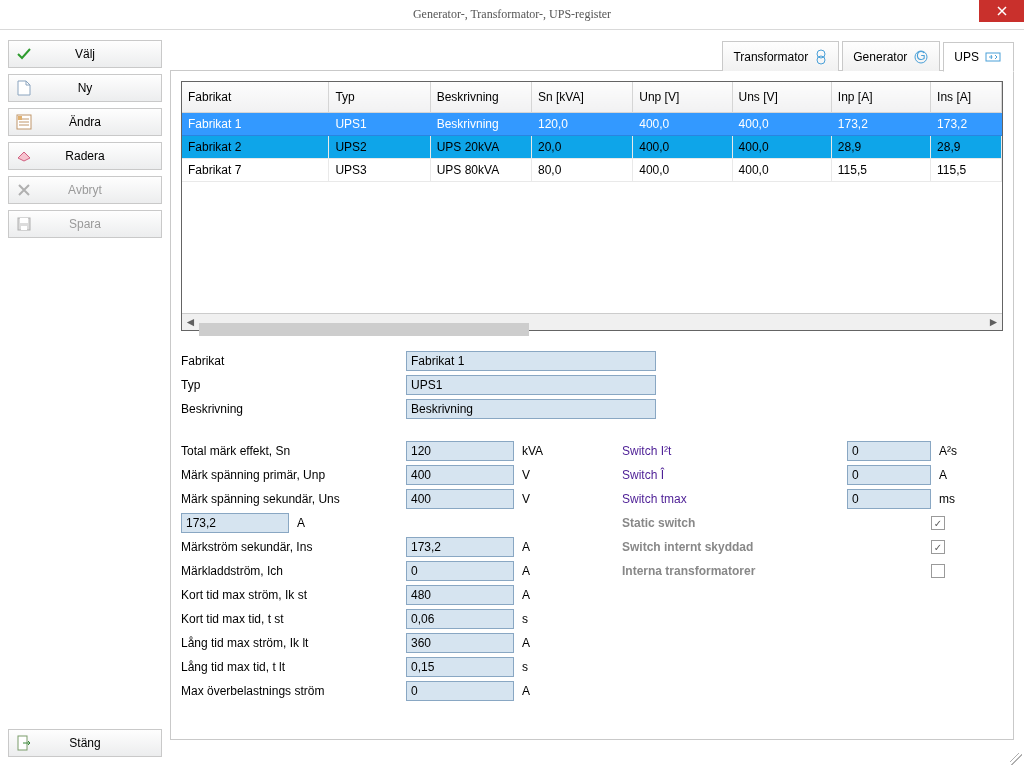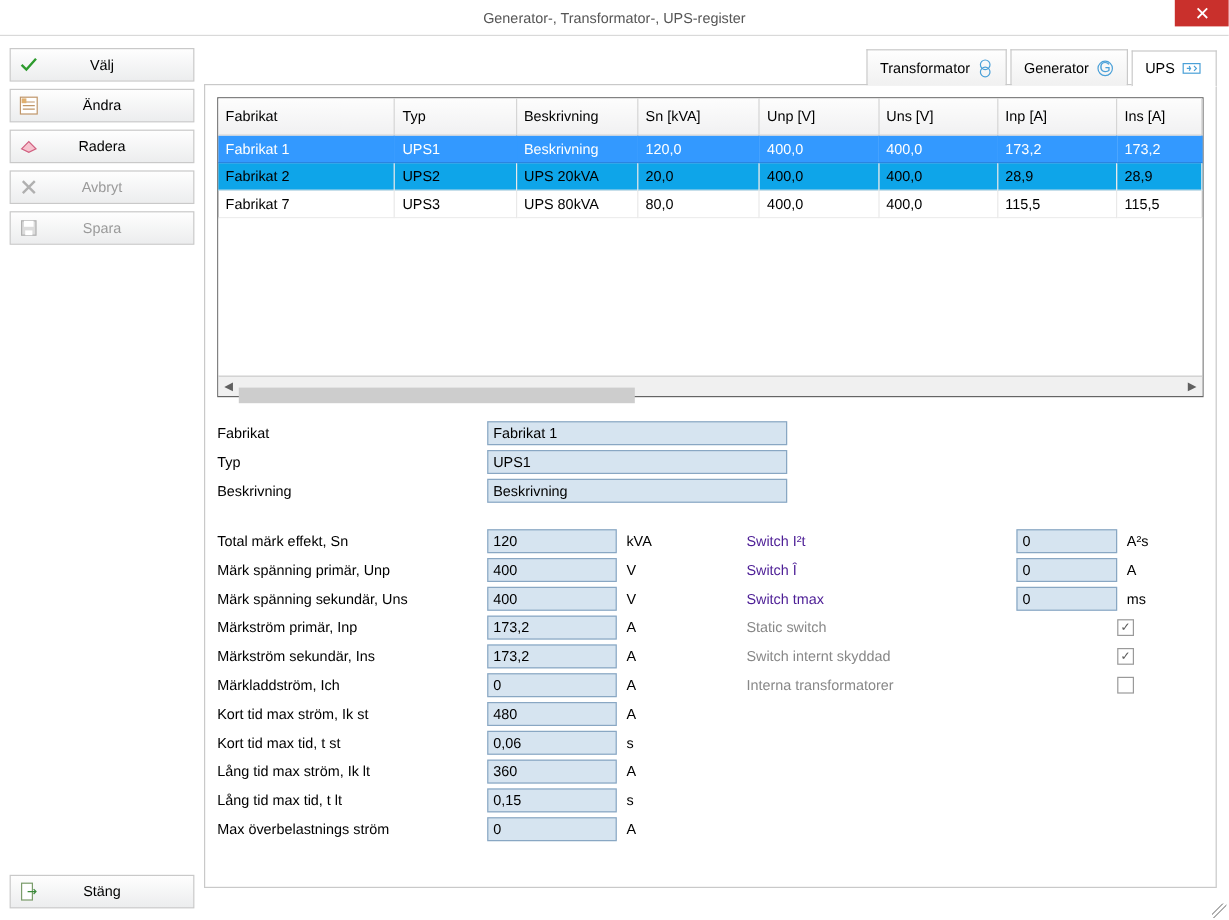--- a/index.html
+++ b/index.html
@@ -1,20 +1,20 @@
 <!DOCTYPE html>
 <html><head>
 <meta charset="utf-8">
 <style>
   * { box-sizing: border-box; font-family: "Segoe UI", Tahoma, sans-serif; font-size: 12px; }
   body { margin: 0; background: #fff; width: 1024px; height: 767px; overflow: hidden; }
 
   
   .titlebar { height: 30px; background: #fff; border-bottom: 1px solid #d9d9d9; position: relative; display: flex; align-items: center; justify-content: center; }
-  .titlebar .title { color: #555; font-size: 12px; }
+  .titlebar .title { color: #555; font-size: 12px; font-family: Liberation Serif, serif; }
   .close-btn { position: absolute; right: 0; top: 0; width: 45px; height: 22px; background: #c9302c; color: #fff; display: flex; align-items: center; justify-content: center; font-size: 11px; cursor: pointer; }
 
   .app { display: flex; height: 737px; }
   .sidebar { width: 170px; padding: 10px 8px; display: flex; flex-direction: column; gap: 6px; }
   .side-btn { height: 28px; border: 1px solid #c9c9c9; background: linear-gradient(#fefefe,#ecedee); display: flex; align-items: center; cursor: pointer; }
   .side-btn.disabled { color: #9a9a9a; cursor: default; }
   .side-btn .ico { width: 30px; display: flex; align-items: center; justify-content: center; }
   .side-btn .txt { flex: 1; text-align: center; padding-right: 30px; }
 
   .sidebar .spacer { flex: 1; }
@@ -48,21 +48,21 @@
   .row .inp { width: 250px; height: 20px; border: 1px solid #89a7c3; background: #d6e4f0; padding: 0 4px; display:flex; align-items:center; }
   .row .inp.narrow { width: 108px; }
   .row .unit { margin-left: 8px; width: 40px; }
 
   .section-gap { height: 18px; }
 
   .two-col { display: flex; gap: 60px; }
   .col { }
   .col .row .lab { width: 225px; }
   .col2 .row .lab2 { width: 225px; color:#4c1d95;}
-  .col2 .row .lab2.dim { color:#888;}
+  .col2 .row .lab2.dim { color:#888;font-weight:bold;}
   .col2 .row .ck { width:14px; height:14px; border:1px solid #9a9a9a; background:#fff; display:flex; align-items:center; justify-content:center; font-size:10px; color:#5a5a5a;}
   .col2 .row { height:24px; display:flex; align-items:center;}
   .col2 .row .inp.narrow { width:84px; }
   .col2 .row .unit2 { margin-left:8px; width:40px;}
 
   .resize-grip { position:absolute; right:2px; bottom:2px; width:12px; height:12px; background:
     linear-gradient(135deg, transparent 0 6px, #b0b0b0 6px 7px, transparent 7px 9px, #b0b0b0 9px 10px, transparent 10px 12px);
   }
 
   svg { display:block; }
@@ -81,20 +81,29 @@
 
 <div class="app">
   <div class="sidebar">
     <div class="side-btn">
       <span class="ico">
           <svg width="16" height="16" viewBox="0 0 16 16">
             <path d="M2 8 L6 12 L14 3" stroke="#2e9b2e" stroke-width="2" fill="none"></path>
           </svg>
         </span>
       <span class="txt">Välj</span>
+    </div>
+    <div class="side-btn">
+      <span class="ico">
+          <svg width="14" height="16" viewBox="0 0 14 16">
+            <path d="M1 1 h8 l4 4 v10 h-12 z" fill="#fff" stroke="#8aa4bf"></path>
+            <path d="M9 1 v4 h4" fill="none" stroke="#8aa4bf"></path>
+          </svg>
+        </span>
+      <span class="txt">Ny</span>
     </div>
     <div class="side-btn">
       <span class="ico">
           <svg width="16" height="16" viewBox="0 0 16 16">
             <rect x="1" y="1" width="14" height="14" fill="#fff" stroke="#c0966a"></rect>
             <path d="M3 5 h10 M3 8 h10 M3 11 h10" stroke="#c0966a"></path>
             <rect x="2" y="2" width="4" height="4" fill="#e0b070"></rect>
           </svg>
         </span>
       <span class="txt">Ändra</span>
@@ -273,21 +282,20 @@
                 <div class="unit">V</div>
               </div>
             <div class="row">
                 <div class="lab">Märk spänning sekundär, Uns</div>
                 <div class="inp narrow">
                   <span>400</span>
                 </div>
                 <div class="unit">V</div>
               </div>
             <div class="row">
-                <div class="lab">Märkström primär, Inp</div>
                 <div class="inp narrow">
                   <span>173,2</span>
                 </div>
                 <div class="unit">A</div>
               </div>
             <div class="row">
                 <div class="lab">Märkström sekundär, Ins</div>
                 <div class="inp narrow">
                   <span>173,2</span>
                 </div>

